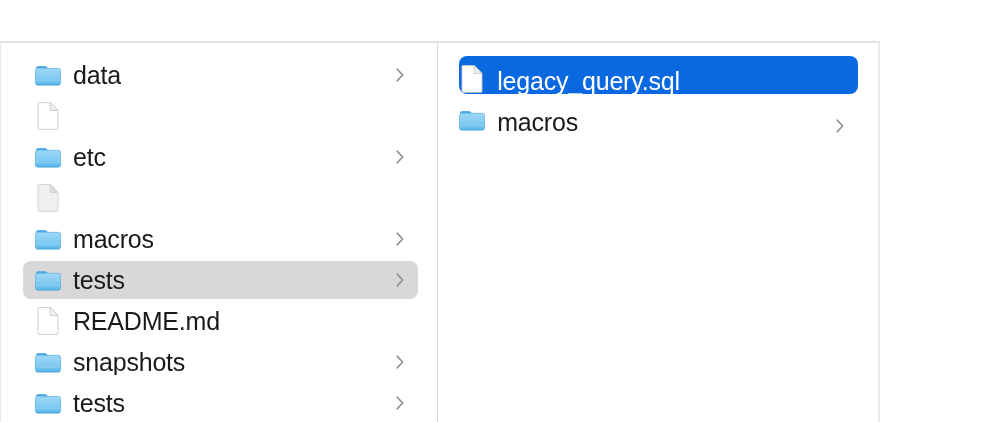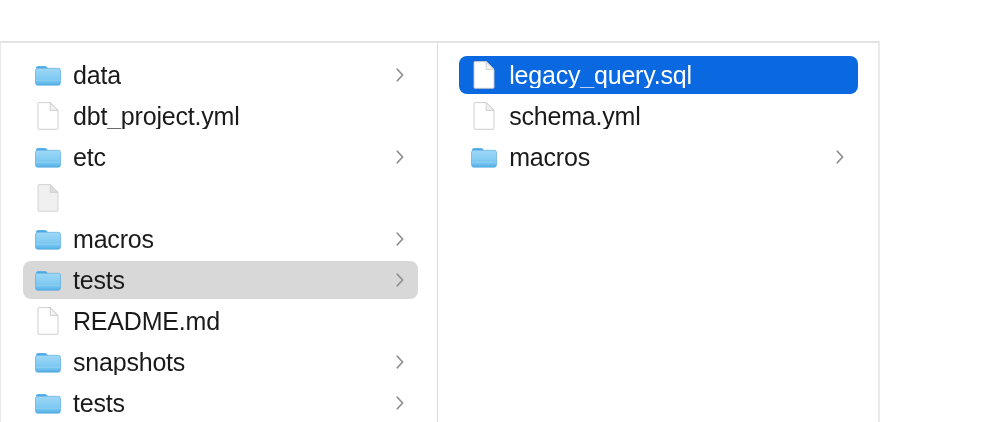--- a/index.html
+++ b/index.html
@@ -54,22 +54,22 @@
   }
   .column.left .row {
     margin-left: 22px;
     margin-right: 19px;
     padding-left: 12px;
     padding-right: 12px;
   }
   .column.right .row {
     margin-left: 21px;
     margin-right: 20px;
-    padding-left: 12px;
     padding-right: 12px;
+    align-items: flex-end;
   }
 
   .row.selected-strong {
     background: #0a68e0;
   }
   .row.selected-soft {
     background: #d8d8d8;
   }
 
   .icon-wrap {
@@ -144,21 +144,20 @@
           </svg>
         </span>
       </div>
       <div class="row">
         <span class="icon-wrap">
           <svg width="22" height="28" viewBox="0 0 22 28">
             <path d="M1 1.6A1 1 0 0 1 2 .6h11.2L21 8.4v17.9a1 1 0 0 1-1 1H2a1 1 0 0 1-1-1z" fill="#ffffff" stroke="#c9c9c9" stroke-width="0.9" stroke-linejoin="round"></path>
             <path d="M13.2.6 21 8.4h-7.8z" fill="#f2f2f2" stroke="#c9c9c9" stroke-width="0.9" stroke-linejoin="round"></path>
           </svg>
         </span>
-        <span class="label">dbt_project.yml</span>
         <span class="spacer"></span>
         <span class="chevron hidden">
           <svg width="8" height="14" viewBox="0 0 8 14">
             <path d="M1.3 1.2 6.6 7l-5.3 5.8" fill="none" stroke="#8e8e8e" stroke-width="1.7" stroke-linecap="round" stroke-linejoin="round"></path>
           </svg>
         </span>
       </div>
       <div class="row">
         <span class="icon-wrap">
           <svg width="26" height="21" viewBox="0 0 26 21">
@@ -340,35 +339,20 @@
         <span class="label">legacy_query.sql</span>
         <span class="spacer"></span>
         <span class="chevron hidden">
           <svg width="8" height="14" viewBox="0 0 8 14">
             <path d="M1.3 1.2 6.6 7l-5.3 5.8" fill="none" stroke="#8e8e8e" stroke-width="1.7" stroke-linecap="round" stroke-linejoin="round"></path>
           </svg>
         </span>
       </div>
       <div class="row">
         <span class="icon-wrap">
-          <svg width="22" height="28" viewBox="0 0 22 28">
-            <path d="M1 1.6A1 1 0 0 1 2 .6h11.2L21 8.4v17.9a1 1 0 0 1-1 1H2a1 1 0 0 1-1-1z" fill="#ffffff" stroke="#c9c9c9" stroke-width="0.9" stroke-linejoin="round"></path>
-            <path d="M13.2.6 21 8.4h-7.8z" fill="#f2f2f2" stroke="#c9c9c9" stroke-width="0.9" stroke-linejoin="round"></path>
-          </svg>
-        </span>
-        <span class="label">schema.yml</span>
-        <span class="spacer"></span>
-        <span class="chevron hidden">
-          <svg width="8" height="14" viewBox="0 0 8 14">
-            <path d="M1.3 1.2 6.6 7l-5.3 5.8" fill="none" stroke="#8e8e8e" stroke-width="1.7" stroke-linecap="round" stroke-linejoin="round"></path>
-          </svg>
-        </span>
-      </div>
-      <div class="row">
-        <span class="icon-wrap">
           <svg width="26" height="21" viewBox="0 0 26 21">
             <defs>
               <linearGradient id="fbtab" x1="0" y1="0" x2="0" y2="1">
                 <stop offset="0" stop-color="#63b8ee"></stop>
                 <stop offset="1" stop-color="#3f9fe0"></stop>
               </linearGradient>
               <linearGradient id="fbody" x1="0" y1="0" x2="0" y2="1">
                 <stop offset="0" stop-color="#9fd8f6"></stop>
                 <stop offset="0.55" stop-color="#82cbf2"></stop>
                 <stop offset="0.82" stop-color="#6cc0ee"></stop>

